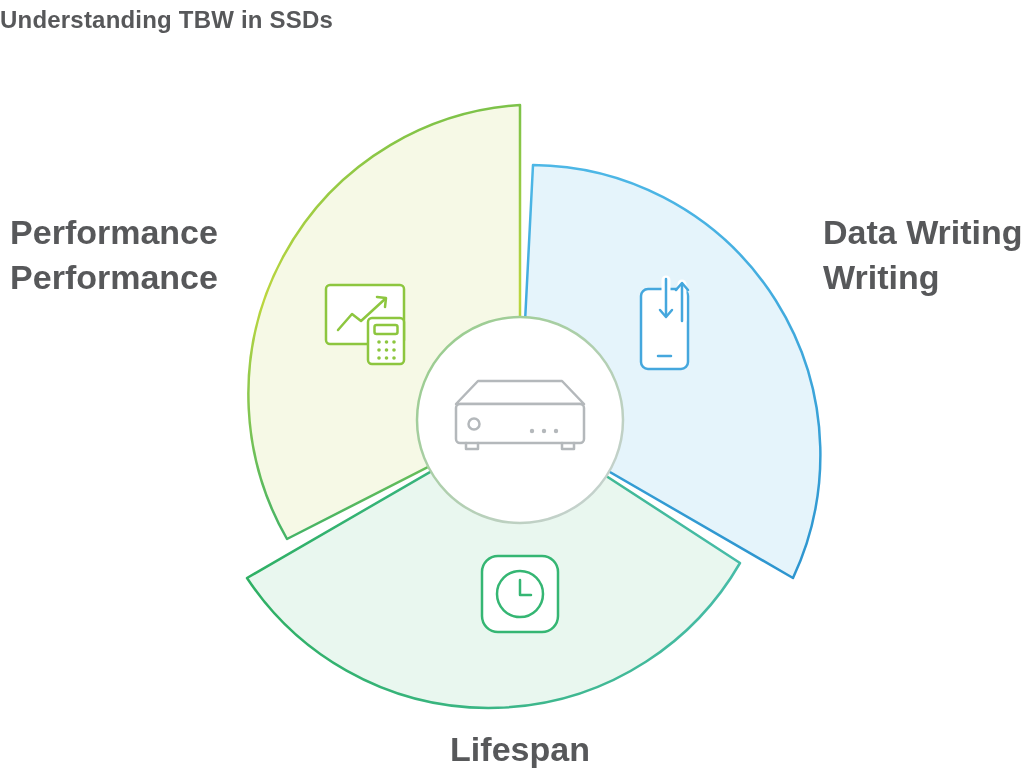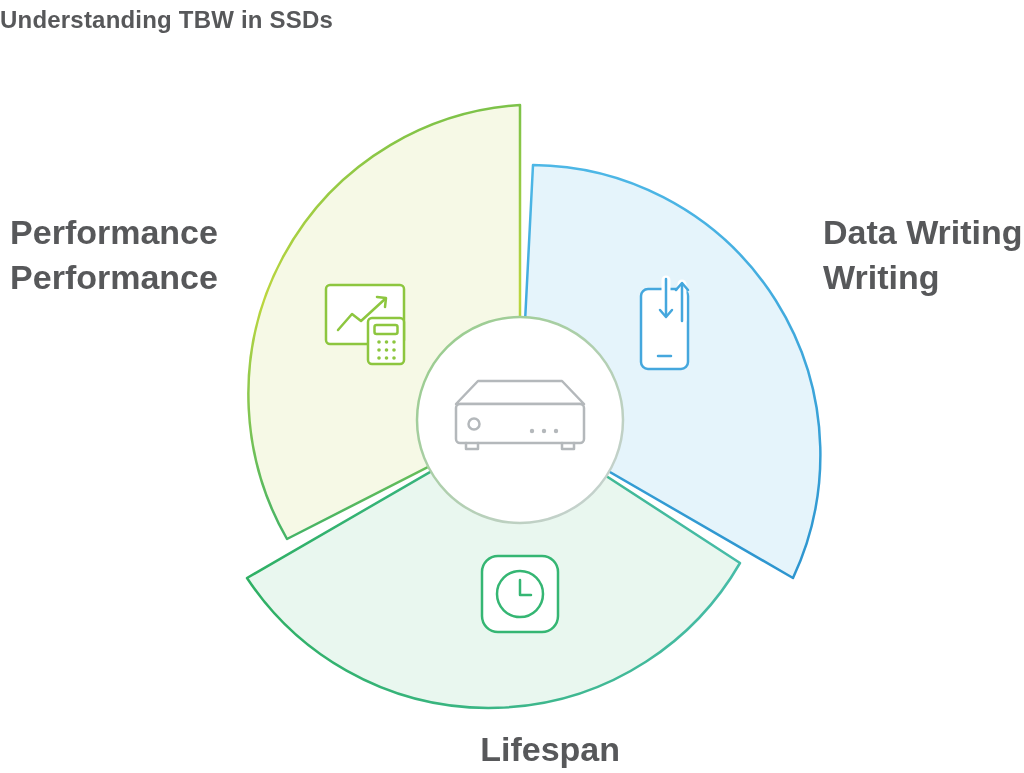--- a/index.html
+++ b/index.html
@@ -20,21 +20,21 @@
   }
   svg.diagram { position: absolute; left: 0; top: 0; }
   .label {
     position: absolute;
     font-size: 34px; font-weight: 700;
     line-height: 1.32;
     color: var(--text, #57585a);
   }
   .label-performance { left: 8px; top: 210px; width: 212px; text-align: center; }
   .label-capacity   { left: 817px; top: 210px; width: 200px; text-align: left; margin-left: 6px; }
-  .label-lifespan   { left: 420px; top: 727px; width: 200px; text-align: right; }
+  .label-lifespan   { left: 420px; top: 727px; width: 200px; text-align: center; }
 </style>
 </head>
 <body>
 
 <div class="stage">
 
   <div class="title">Understanding TBW in SSDs</div>
 
   <svg class="diagram" width="1024" height="773" viewBox="0 0 1024 773">
     <defs>

